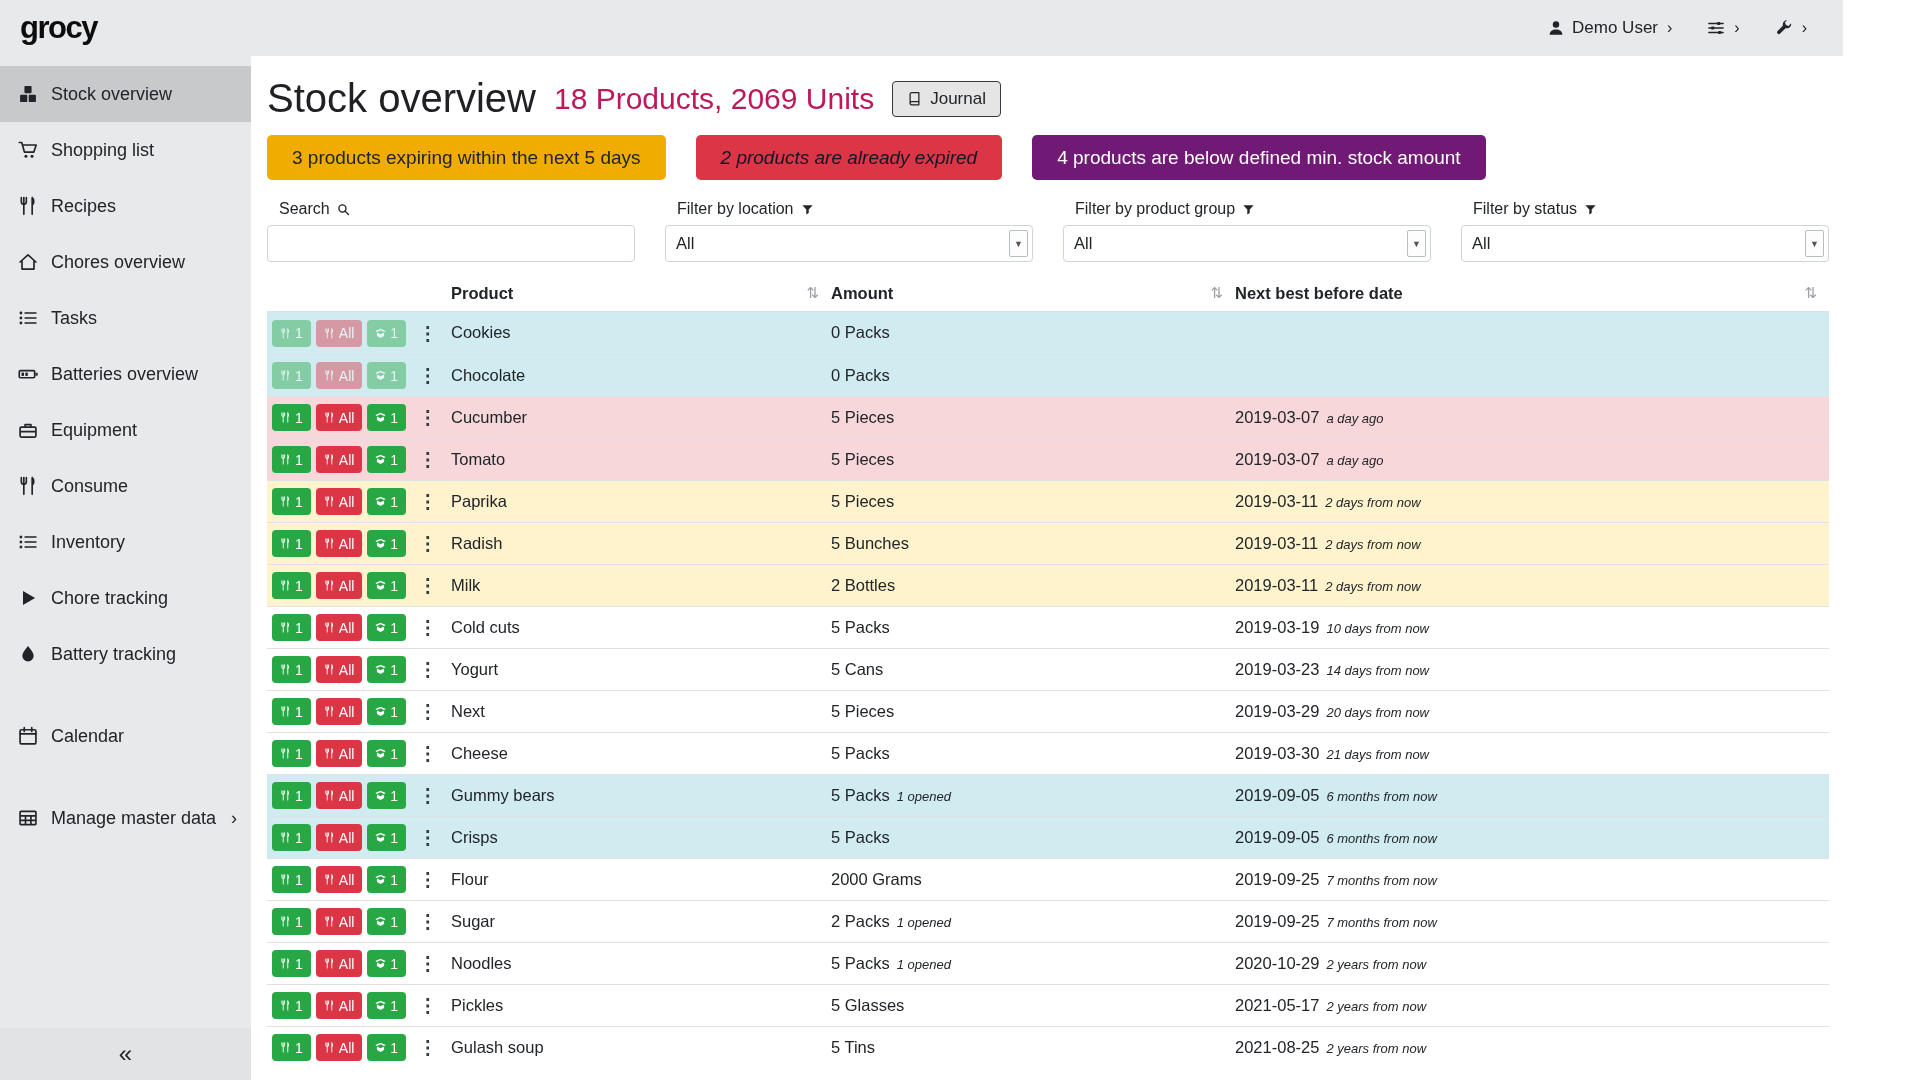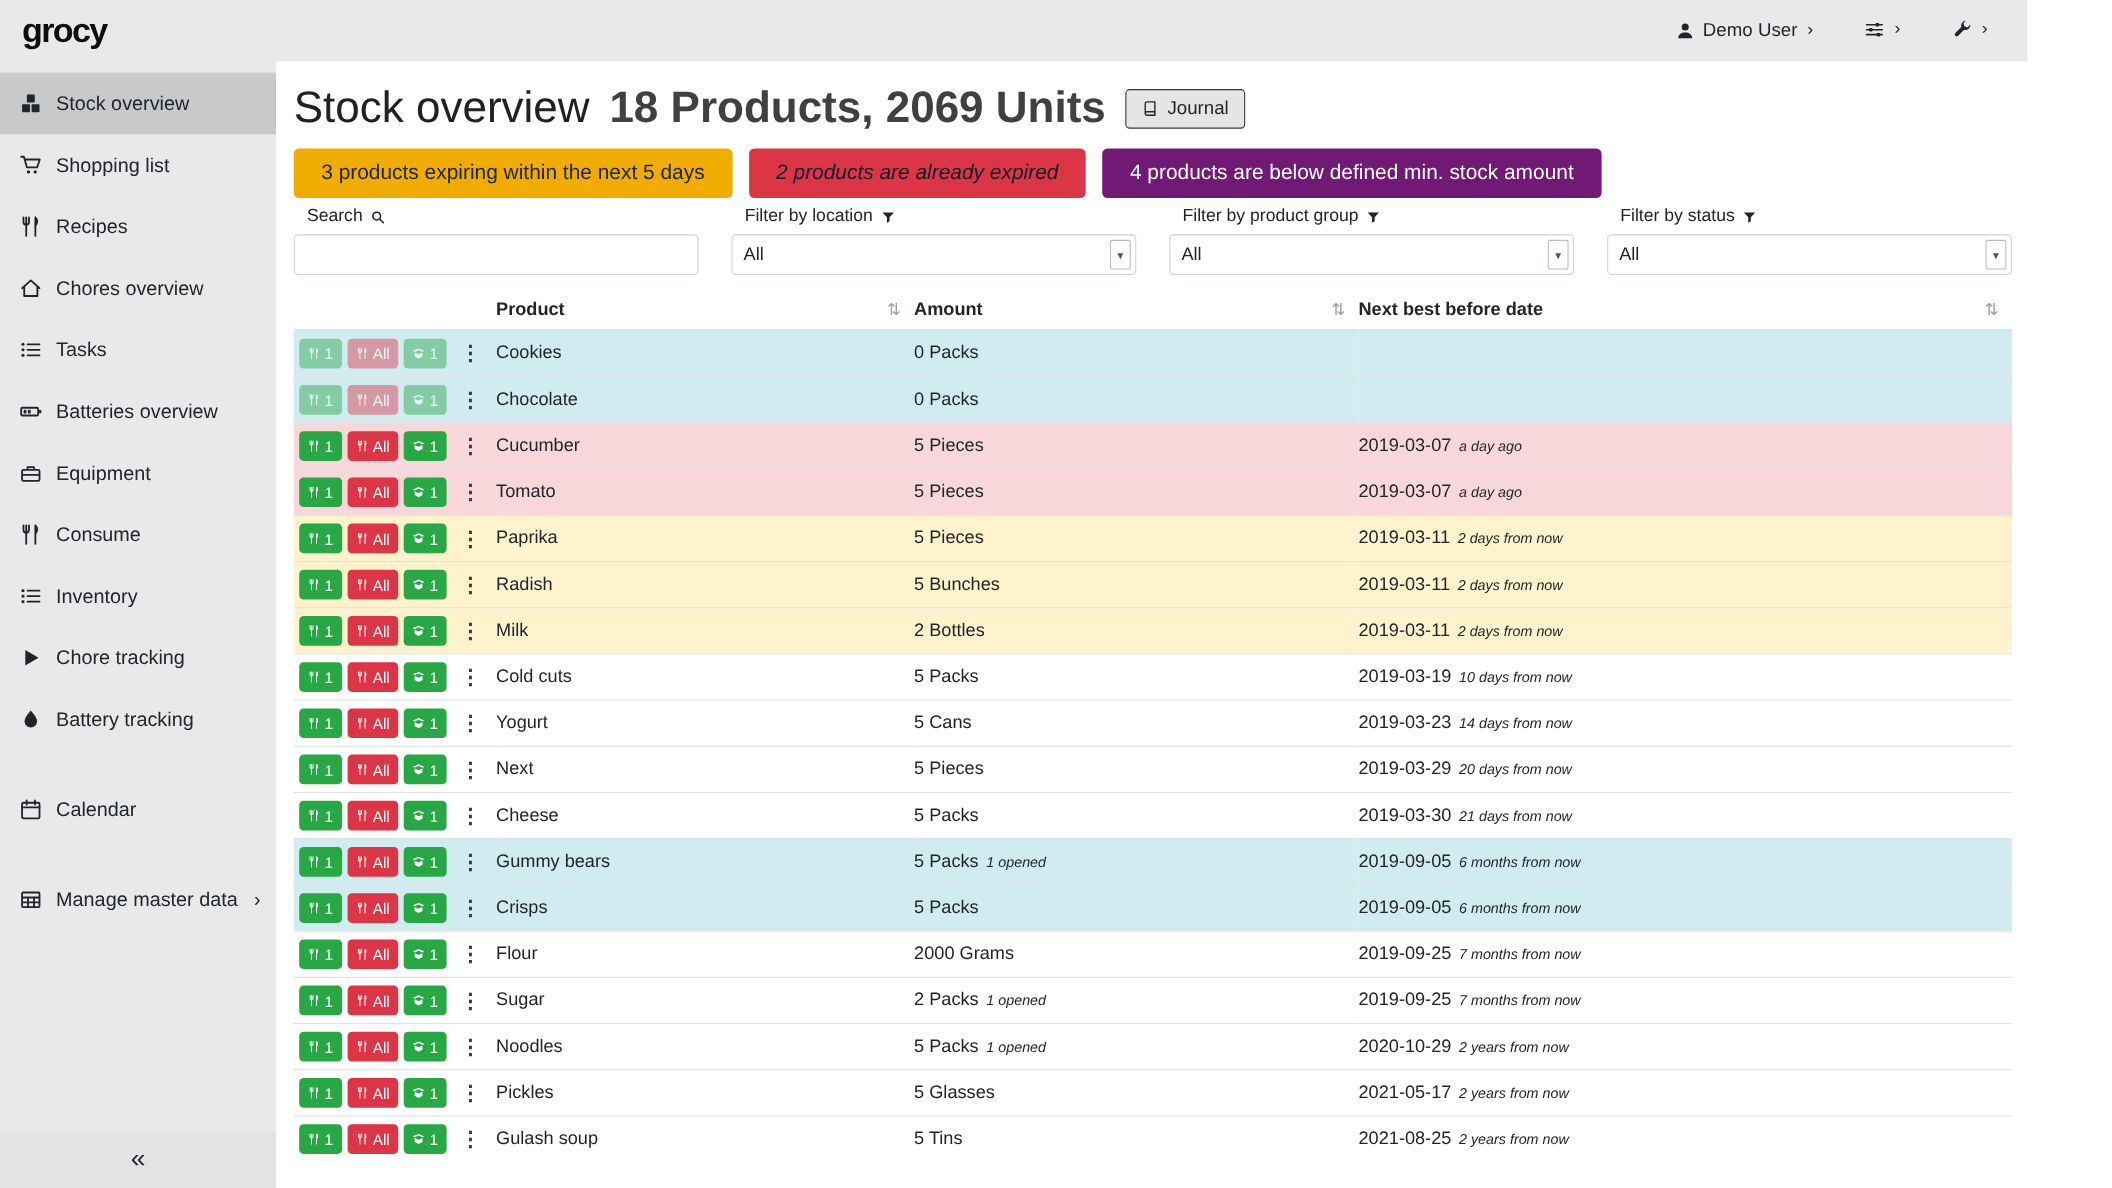--- a/index.html
+++ b/index.html
@@ -4,21 +4,21 @@
 <style>
   * { box-sizing: border-box; margin: 0; padding: 0; }
   html, body { width: 1920px; height: 1080px; overflow: hidden; }
   body { font-family: "Liberation Sans", sans-serif; color: #212529; background: #fff; font-size: 16px; }
 
   .app { display: grid; grid-template-rows: 56px 1fr; grid-template-columns: 251px 1fr; width: 1843px; height: 1080px; }
 
   
   .topbar { grid-column: 1 / 3; background: #e8e9ea; display: flex; align-items: center; padding: 0 36px 0 20px; }
   .logo { font-size: 31px; font-weight: 700; letter-spacing: -1.5px; color: #0d0d0d; }
-  .top-right { margin-left: auto; display: flex; align-items: flex-start; gap: 47px; }
+  .top-right { margin-left: auto; display: flex; align-items: center; gap: 35px; }
   .top-group { display: flex; align-items: center; gap: 7px; cursor: pointer; }
   .top-ic { width: 18px; height: 18px; color: #212529; display: inline-flex; }
   .top-ic svg { width: 100%; height: 100%; }
   .top-chev { font-size: 16px; color: #212529; margin-left: 2px; }
   .top-user-label { font-size: 17px; }
 
   
   .sidebar { background: #e8e9ea; position: relative; padding-top: 10px; overflow: hidden; }
   .side-item { height: 56px; display: flex; align-items: center; gap: 13px; padding: 0 14px 0 18px; font-size: 18px; cursor: pointer; }
   .side-item.active { background: #c7c9cb; }
@@ -26,26 +26,26 @@
   .side-item .icon { width: 20px; height: 20px; flex: 0 0 20px; display: inline-flex; color: #212529; }
   .side-item .icon svg { width: 100%; height: 100%; }
   .side-chev { margin-left: auto; font-size: 18px; color: #212529; }
   .side-footer { position: absolute; bottom: 0; left: 0; right: 0; height: 52px; background: #e2e3e5; display: flex; align-items: center; justify-content: center; font-size: 24px; cursor: pointer; }
 
   
   .main { padding: 20px 14px 0 16px; overflow: hidden; background: #fff; }
 
   .page-head { display: flex; align-items: center; gap: 18px; margin-bottom: 14px; }
   .page-title { font-size: 40px; font-weight: 500; color: #202124; }
-  .page-subtitle { font-size: 40px; font-weight: 700; color: #404040; }
+  .page-subtitle { font-size: 30px; font-weight: 400; color: #be185d; }
   .journal-btn { display: inline-flex; align-items: center; gap: 8px; padding: 7px 14px; border: 1px solid #343a40; border-radius: 4px; background: #e5e5e5; font-size: 17px; color: #212529; cursor: pointer; font-family: inherit; }
   .jr-ic { width: 15px; height: 15px; display: inline-flex; color: #212529; }
   .jr-ic svg { width: 100%; height: 100%; }
 
-  .badges { display: flex; gap: 15px; margin-bottom: 8px; }
+  .badges { display: flex; gap: 30px; margin-bottom: 20px; }
   .badge { height: 45px; display: inline-flex; align-items: center; padding: 0 25px; border-radius: 5px; font-size: 19px; font-weight: 500; cursor: pointer; }
 
   .filters { display: grid; grid-template-columns: repeat(4, 1fr); gap: 30px; margin-bottom: 12px; }
   .filter-label { display: flex; align-items: center; gap: 7px; font-size: 16px; margin-bottom: 7px; margin-left: 12px; }
   .lbl-ic { width: 13px; height: 13px; display: inline-flex; color: #212529; }
   .lbl-ic svg { width: 100%; height: 100%; }
   .search-input { width: 100%; height: 37px; border: 1px solid #ced4da; border-radius: 4px; padding: 0 10px; font-size: 16.5px; font-family: inherit; outline: none; background: #fff; }
   .select { position: relative; width: 100%; height: 37px; border: 1px solid #ced4da; border-radius: 4px; background: #fff; display: flex; align-items: center; padding: 0 34px 0 10px; font-size: 16.5px; cursor: pointer; }
   .sel-arrow { position: absolute; right: 4px; top: 4px; bottom: 4px; width: 19px; border: 1px solid #b7bec5; border-radius: 2px; display: flex; align-items: center; justify-content: center; font-size: 9px; color: #555; background: #fdfdfd; }
 

